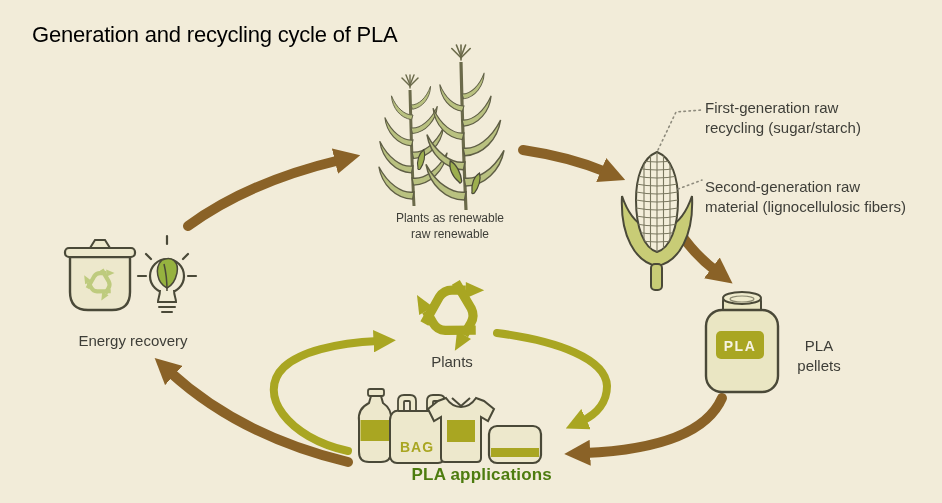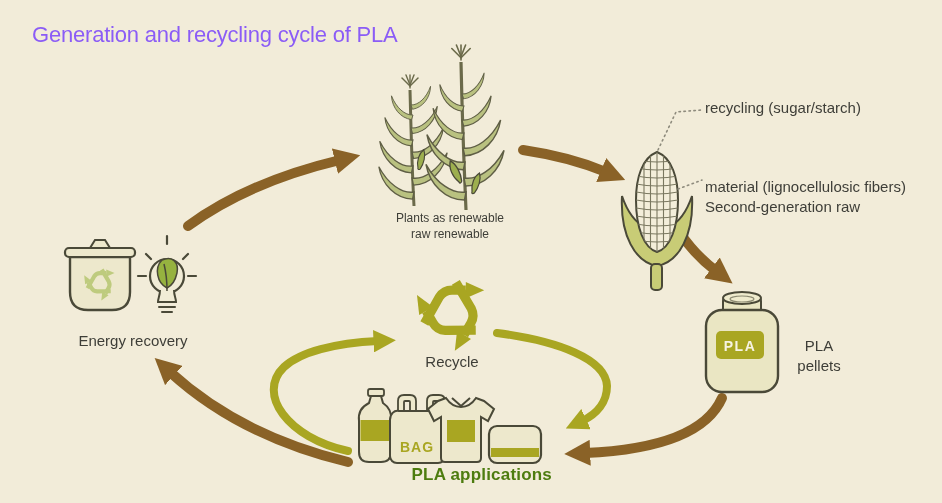--- a/index.html
+++ b/index.html
@@ -5,21 +5,21 @@
   html,body{margin:0;padding:0;background:#e8e4d4;}
   .canvas{
     position:relative;width:942px;height:503px;background:#F2ECD9;
     font-family:"Liberation Sans",sans-serif;overflow:hidden;
   }
   .art{position:absolute;left:0;top:0;}
   .label{position:absolute;color:#3E3E38;font-size:15px;line-height:1.3;}
   .label .ln{white-space:nowrap;}
   .center{text-align:center;}
   .title{
-    position:absolute;left:32px;top:22px;font-size:22px;color:#8b5cf6;
+    position:absolute;left:32px;top:22px;font-size:22px;color:#000000;
     letter-spacing:-0.2px;white-space:nowrap;
   }
   .plants-label{left:360px;top:211px;width:180px;font-size:12px;}
   .firstgen-label{left:705px;top:98px;}
   .secondgen-label{left:705px;top:177px;}
   .pellets-label{left:780px;top:336px;width:78px;}
   .recycle-label{left:404px;top:352px;width:96px;}
   .energy-label{left:55px;top:331px;width:156px;}
   .apps-label{
     position:absolute;left:352px;top:465px;width:200px;text-align:right;
@@ -222,32 +222,33 @@
   </svg>
 
   <div class="title">Generation and recycling cycle of PLA</div>
 
   <div class="label center plants-label">
     <div class="ln">Plants as renewable</div>
     <div class="ln">raw renewable</div>
   </div>
 
   <div class="label firstgen-label">
+    <div class="ln">First-generation raw</div>
     <div class="ln">recycling (sugar/starch)</div>
   </div>
 
   <div class="label secondgen-label">
+    <div class="ln">Second-generation raw</div>
     <div class="ln">material (lignocellulosic fibers)</div>
-    <div class="ln">Second-generation raw</div>
   </div>
 
   <div class="label center pellets-label">
     <div class="ln">PLA</div>
     <div class="ln">pellets</div>
   </div>
 
-  <div class="label center recycle-label">Recycle</div>
+  <div class="label center recycle-label">Plants</div>
 
   <div class="label center energy-label">Energy recovery</div>
 
   <div class="apps-label">PLA applications</div>
 
 </div>
 
 </body></html>

